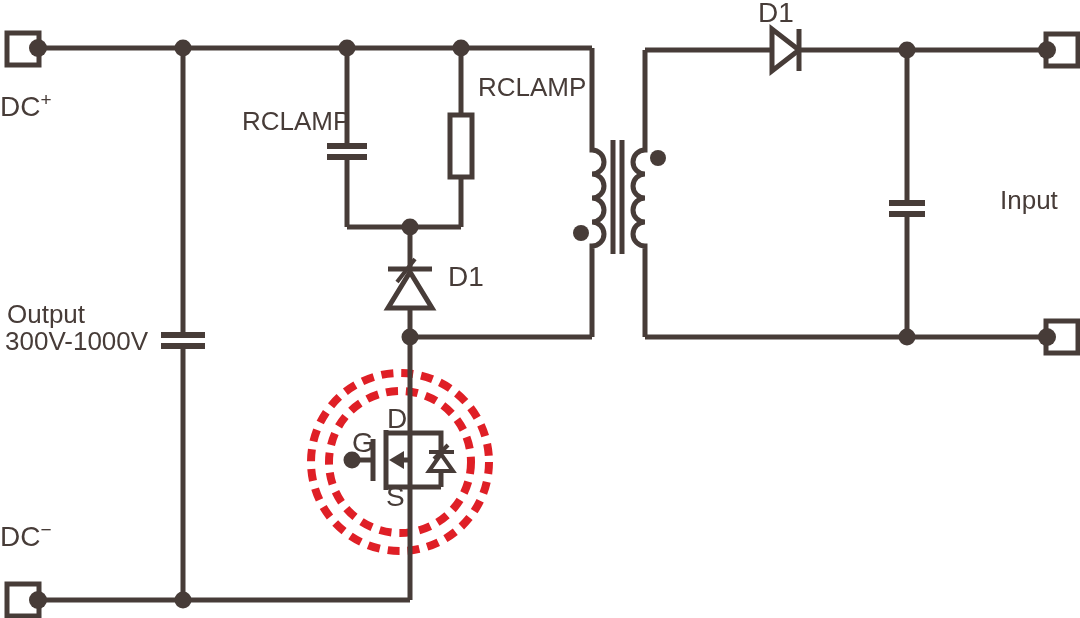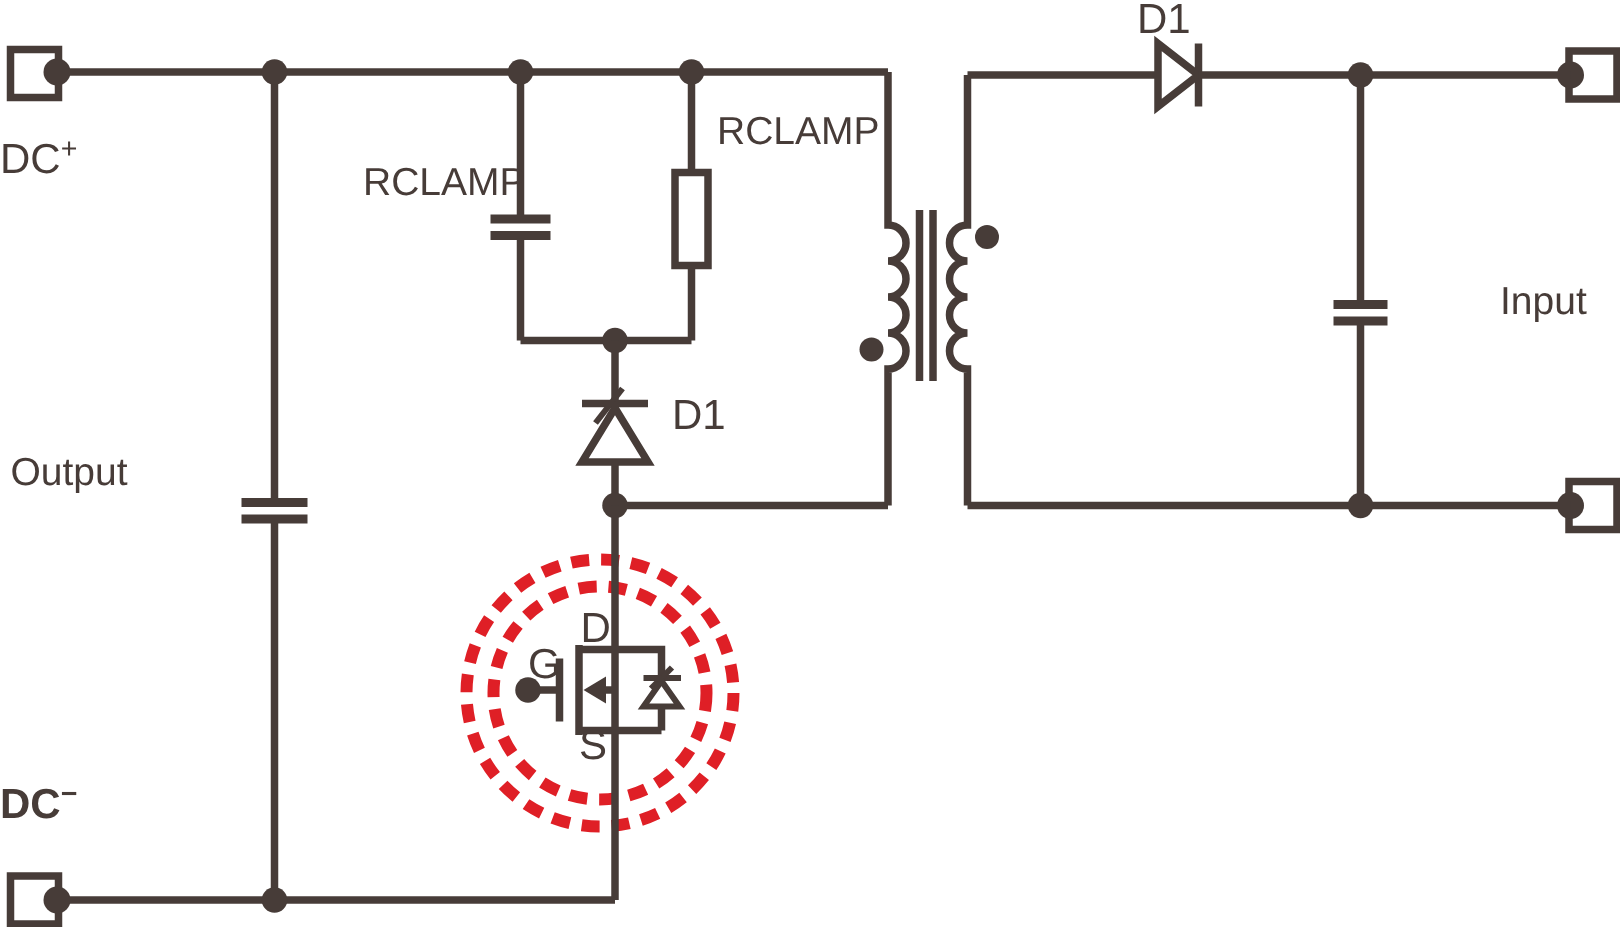--- a/index.html
+++ b/index.html
@@ -153,23 +153,24 @@
         <line class="thin" x1="434" y1="459" x2="448" y2="445"></line>
         <polygon class="openpoly" points="441,454 429,471 453,471" style="stroke-width:4;"></polygon>
         <path class="wire" d="M441 471 V487"></path>
       </g>
     </g>
 
   </svg>
 
   <div class="label fs30" style="left:0px;top:90px;"><span>DC</span><sup>+</sup></div>
 
-  <div class="label fs30" style="left:0px;top:520px;font-weight:bold;"><span>DC</span><sup>−</sup></div>
+  <div class="label fs30" style="left:0px;top:520px;"><span>DC</span><sup>−</sup></div>
 
   <div class="label fs26" style="left:7px;top:301px;">Output</div>
+  <div class="label fs26" style="left:5px;top:328px;">300V-1000V</div>
 
   <div class="label fs26" style="left:242px;top:108px;">RCLAMP</div>
   <div class="label fs26" style="left:478px;top:74px;">RCLAMP</div>
   <div class="label fs28" style="left:448px;top:262px;">D1</div>
 
   <div class="label fs28" style="left:758px;top:-2px;">D1</div>
   <div class="label fs26" style="left:1000px;top:187px;">Input</div>
 
   <div class="label fs30" style="left:387px;top:404px;">D</div>
   <div class="label fs30" style="left:352px;top:428px;">G</div>

